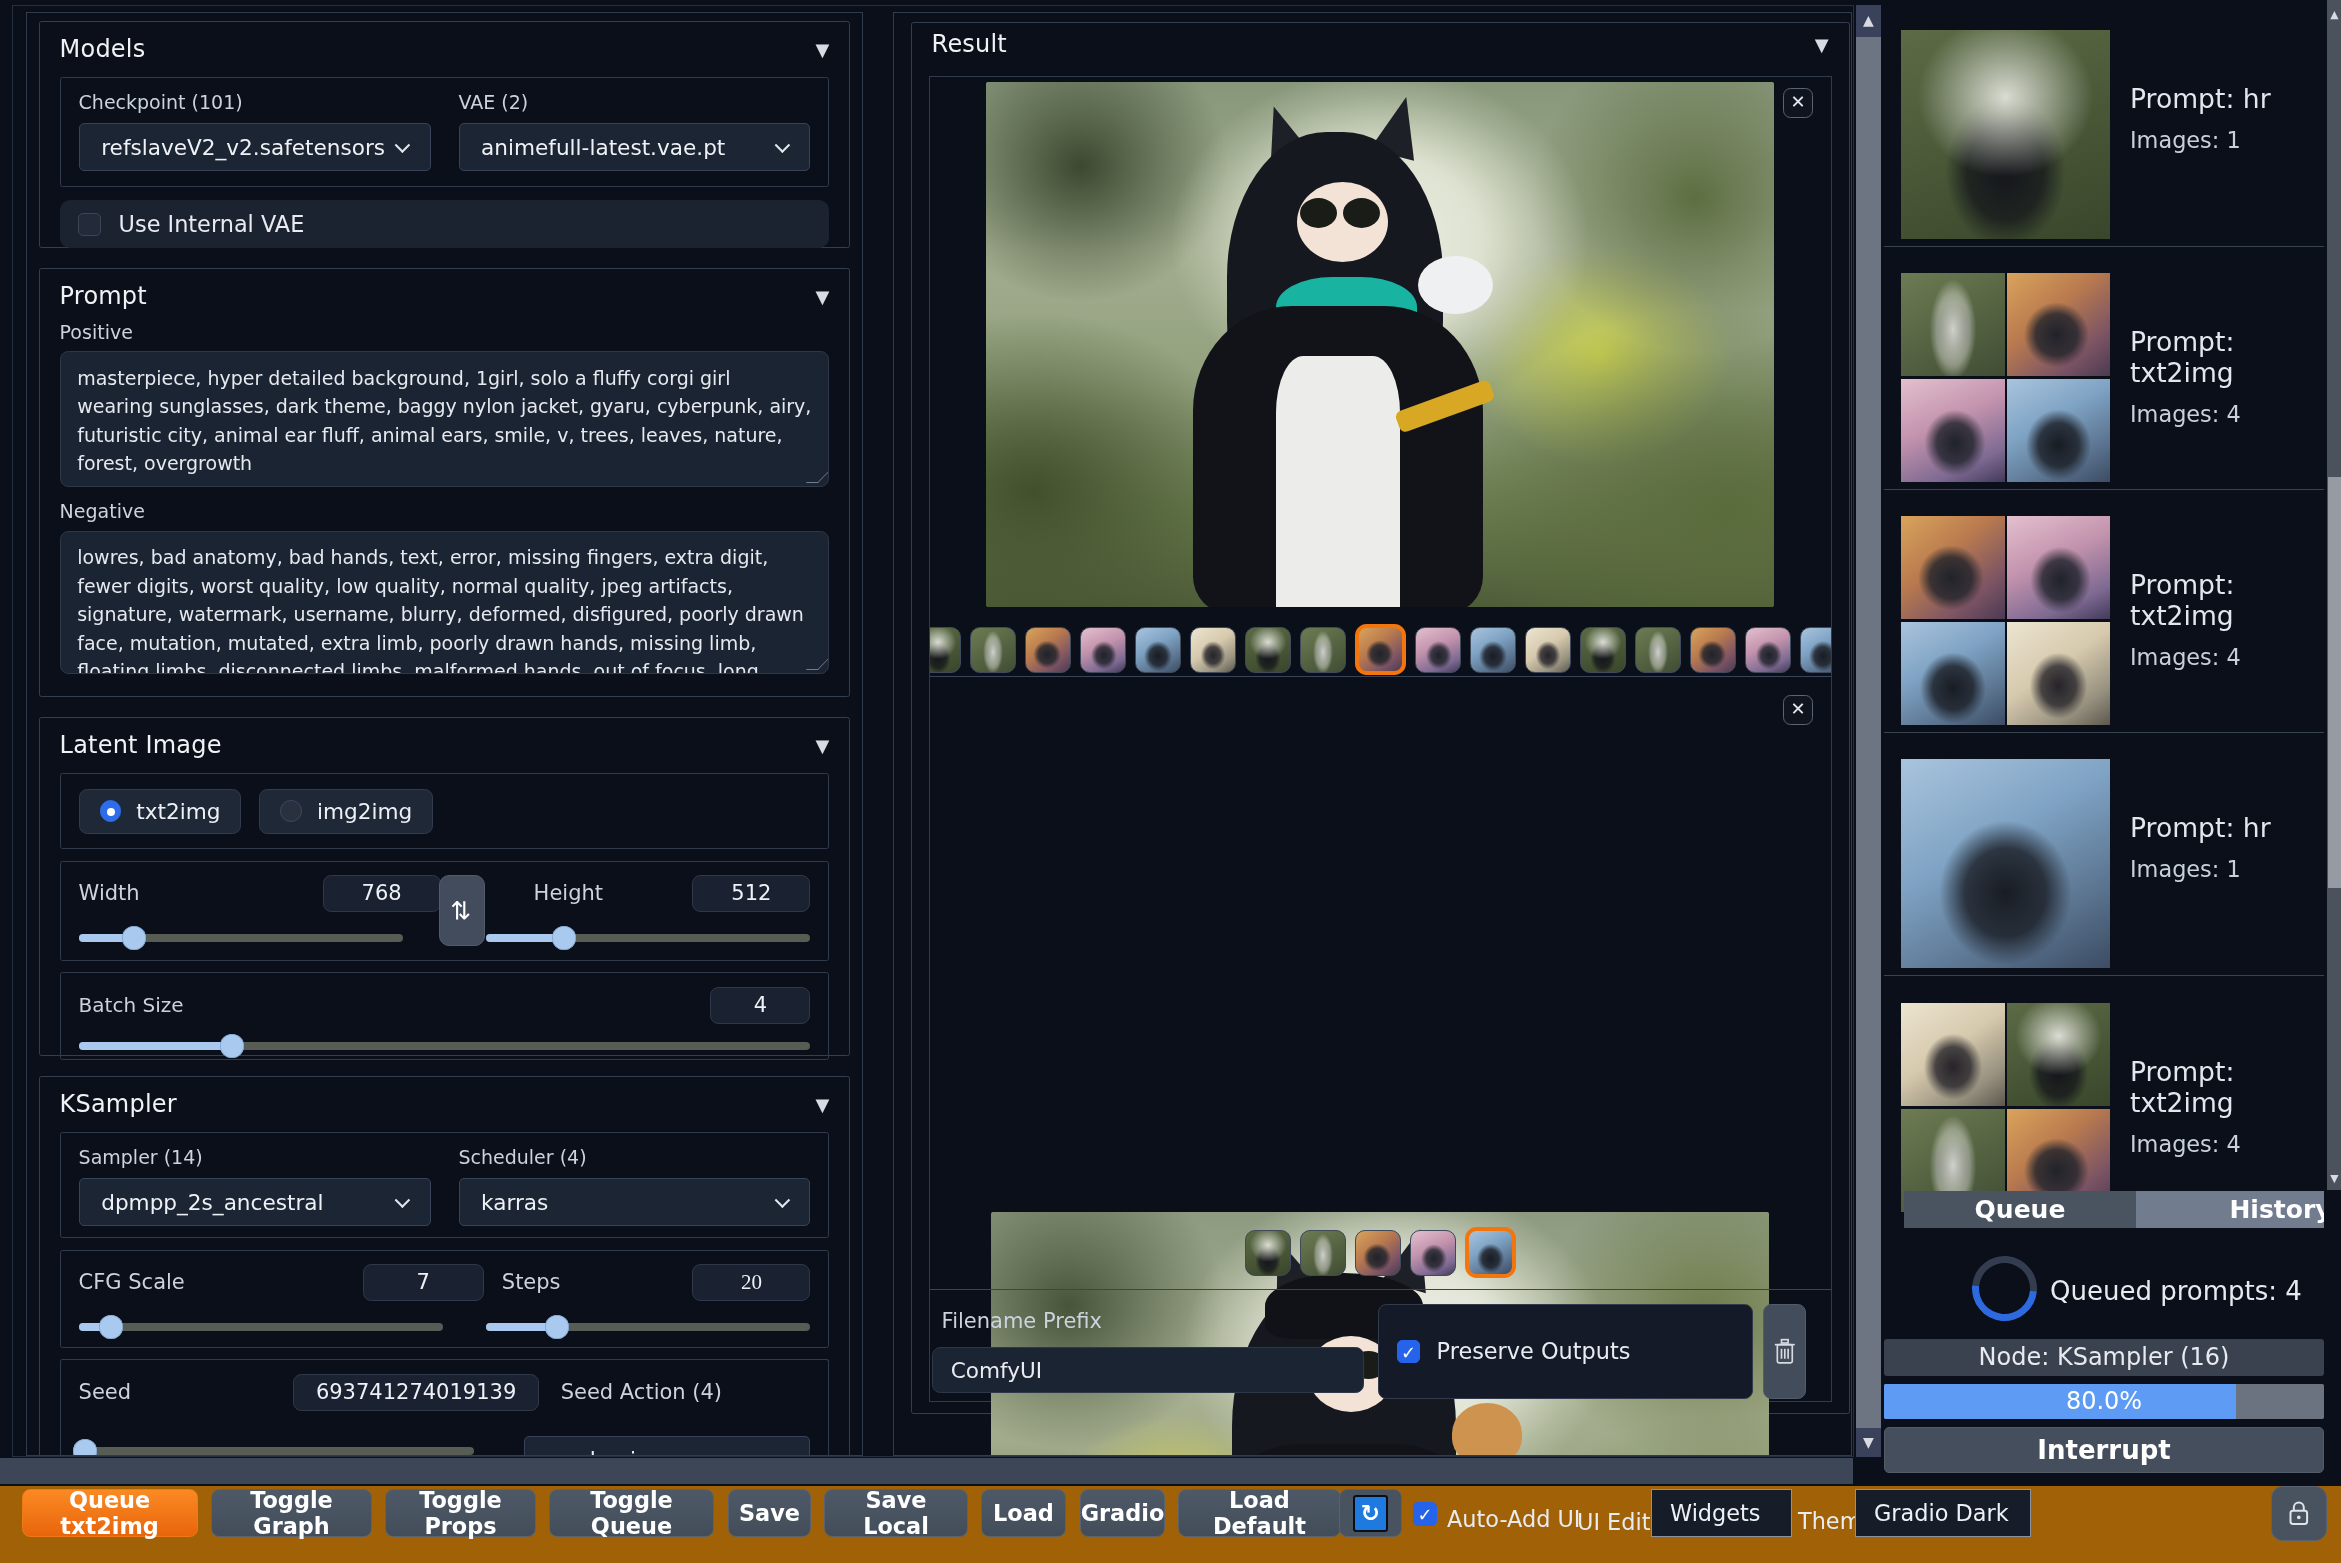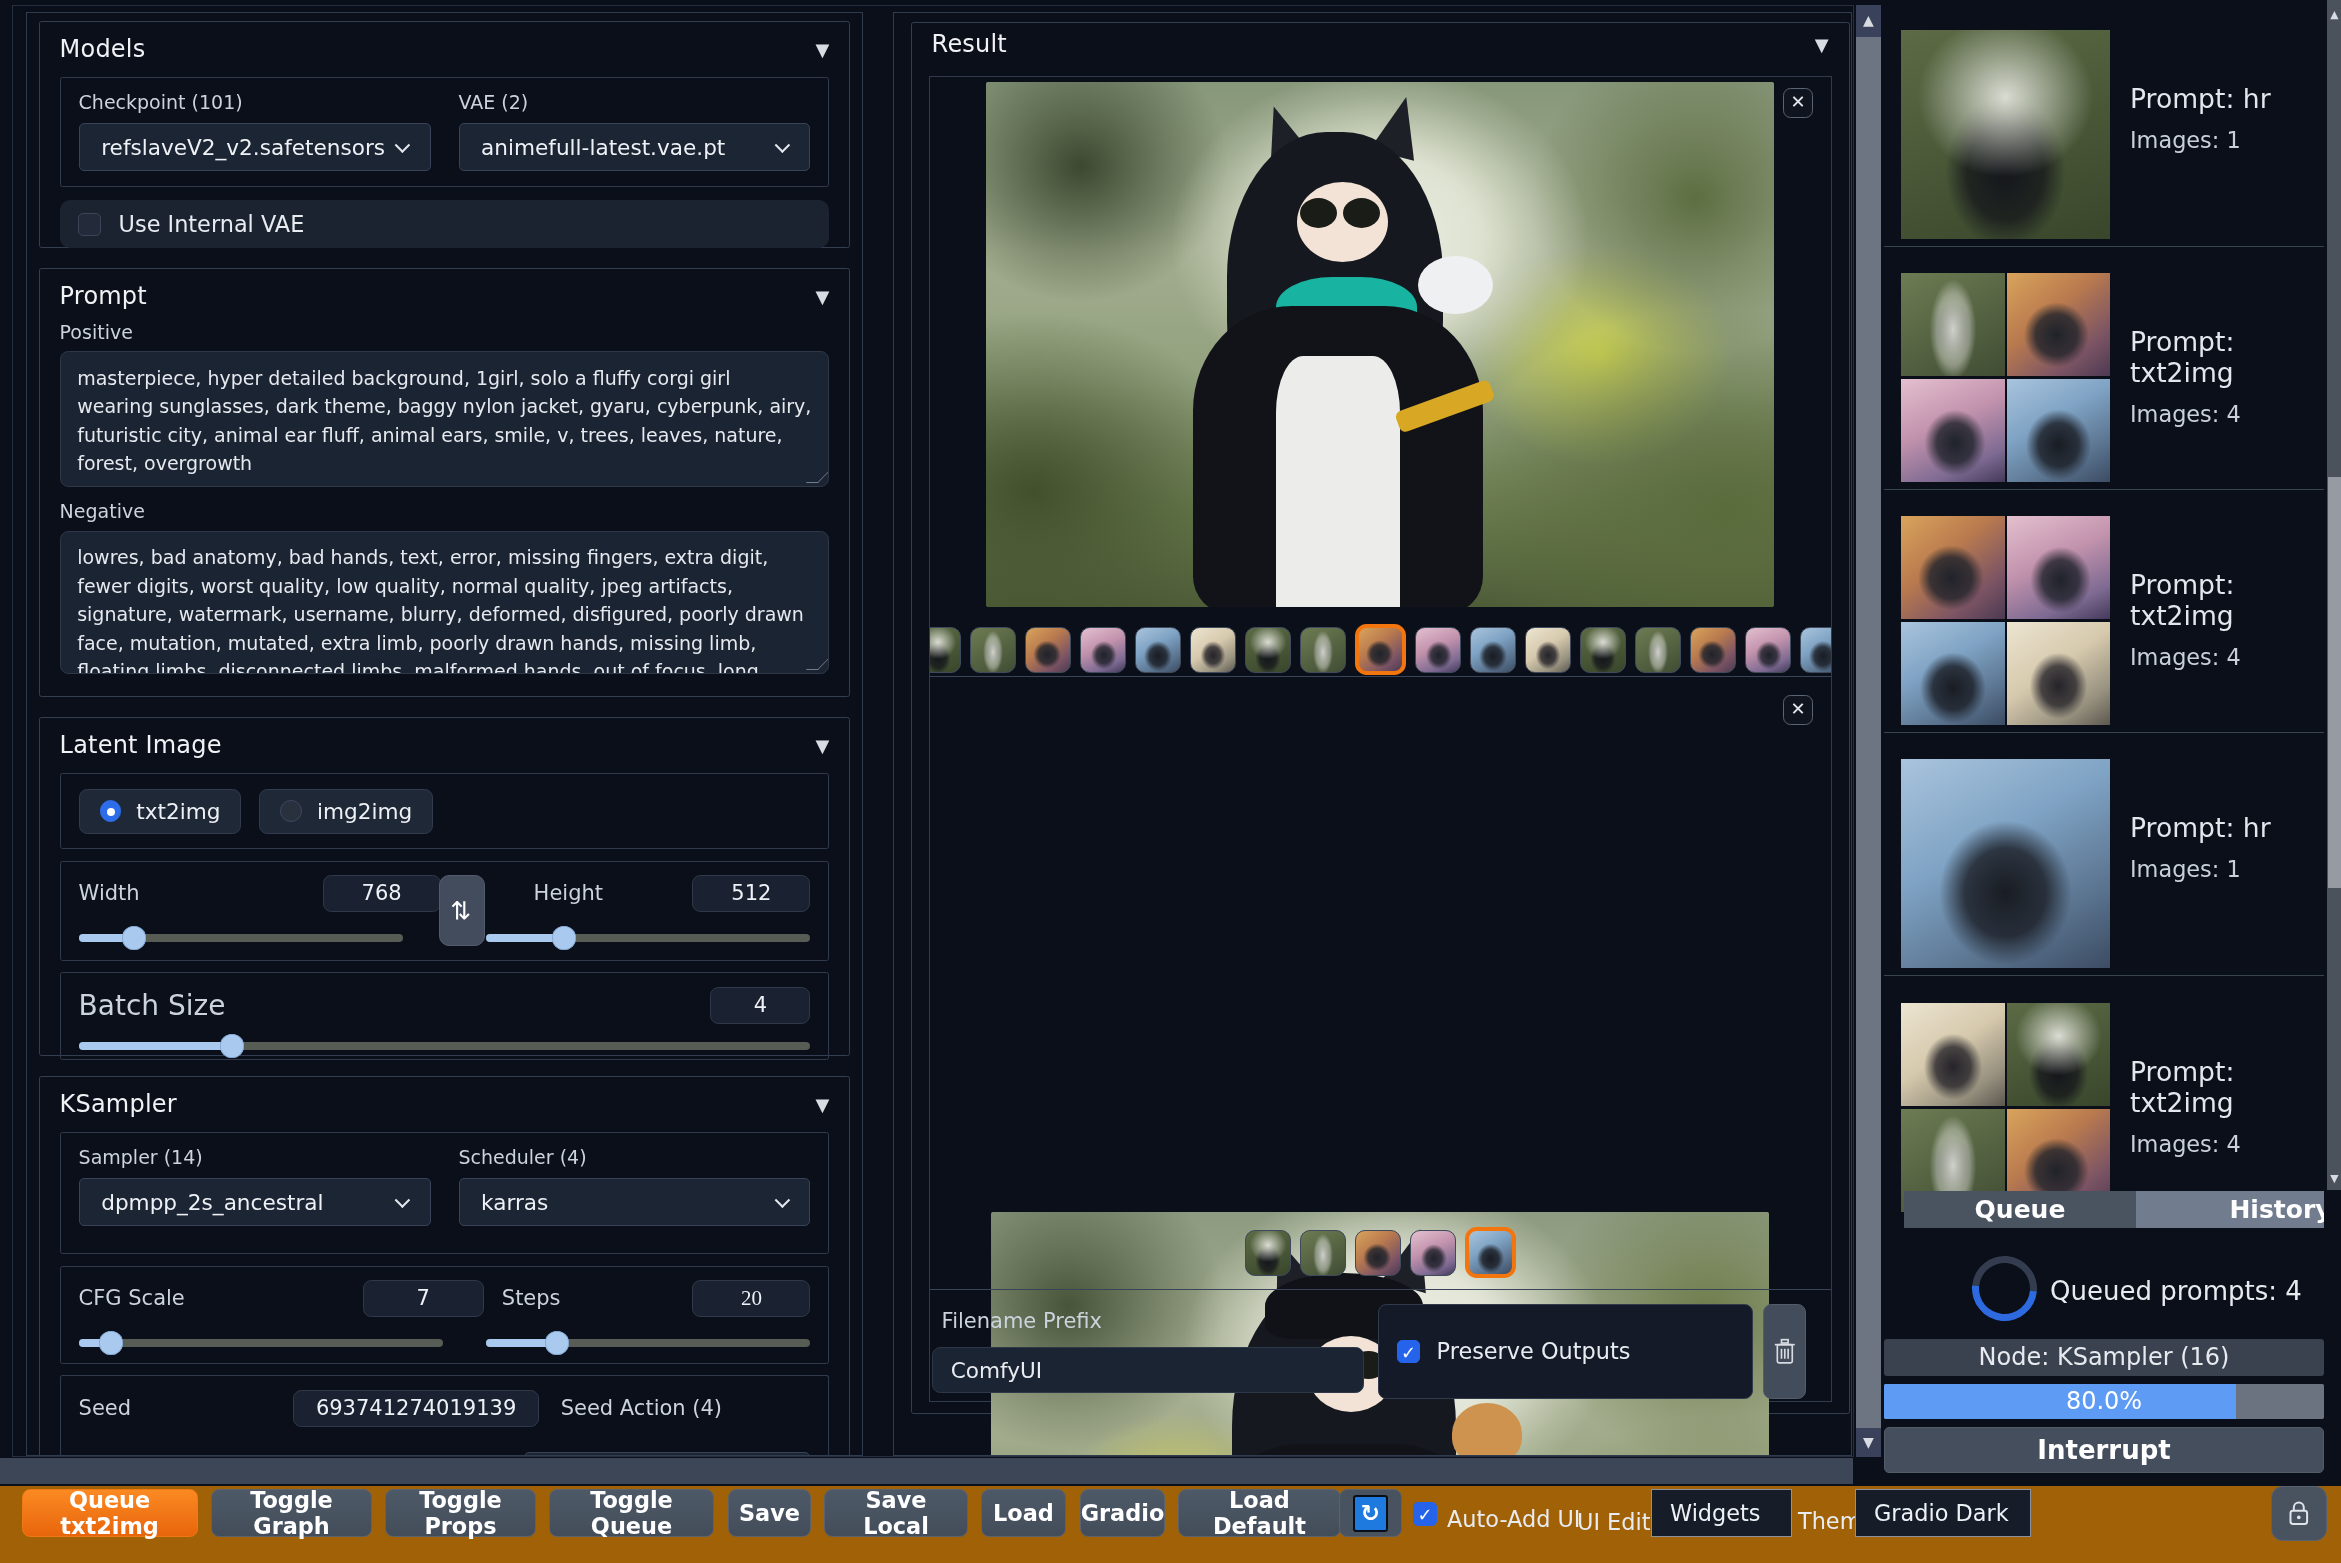--- a/index.html
+++ b/index.html
@@ -232,36 +232,36 @@
               <div class="knob" style="left:17%;"></div>
           </div>
           <div class="slider" style="flex:1; margin-left:33px;">
             <div class="fill" style="width:24%;"></div>
               <div class="knob" style="left:24%;"></div>
           </div>
         </div>
       </div>
       <div class="grp" style="height:88px;">
         <div style="display:flex; align-items:center;">
-          <span class="lab" style="font-size:28px;">Batch Size</span>
+          <span class="lab" style="font-size:20px;">Batch Size</span>
           <div class="num" style="width:100px; margin-left:auto;">4</div>
         </div>
         <div class="slider" style="margin-top:18px;">
           <div class="fill" style="width:21%;"></div>
             <div class="knob" style="left:21%;"></div>
         </div>
       </div>
     </section>
 
     <section class="acc" style="height:390px; margin-bottom:0;">
       <div class="acc-head">
         <span class="acc-title">KSampler</span>
         <span class="acc-arrow">▼</span>
       </div>
-      <div class="grp" style="height:122px;">
+      <div class="grp" style="height:106px;">
         <div class="two-col">
           <div>
             <div class="lab">Sampler (14)</div>
             <div class="dd">
               <span>dpmpp_2s_ancestral</span>
               <span class="chev"></span>
             </div>
           </div>
           <div>
             <div class="lab">Scheduler (4)</div>

